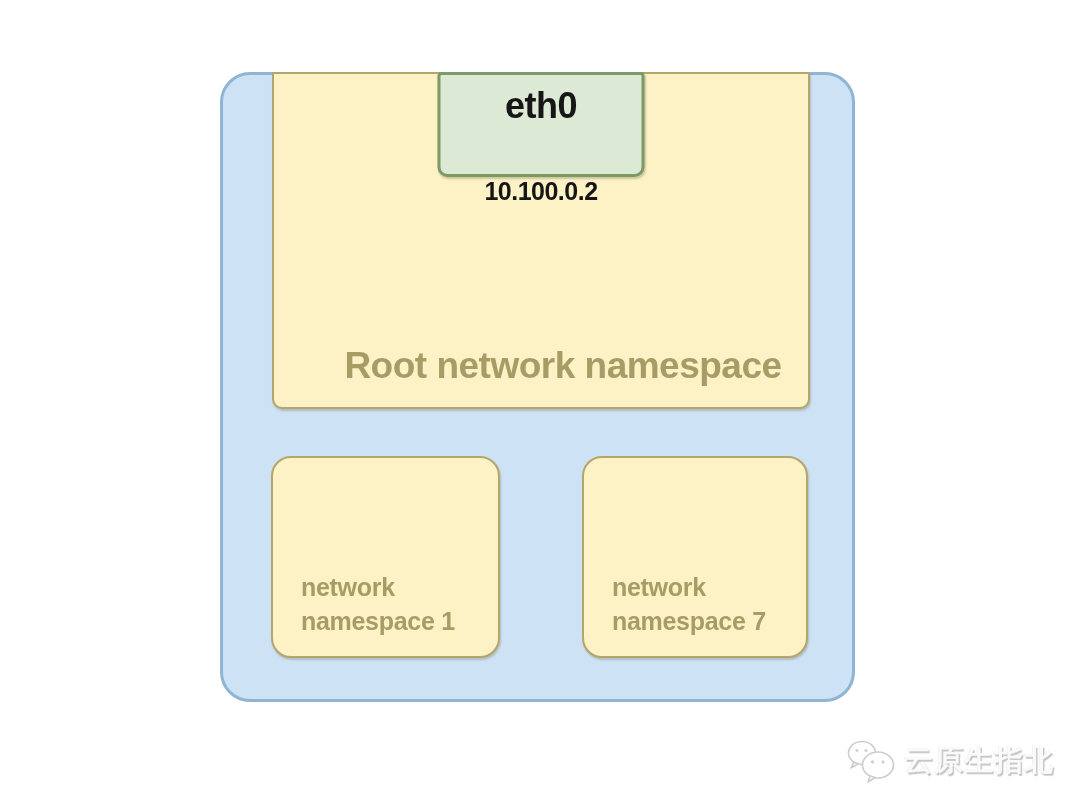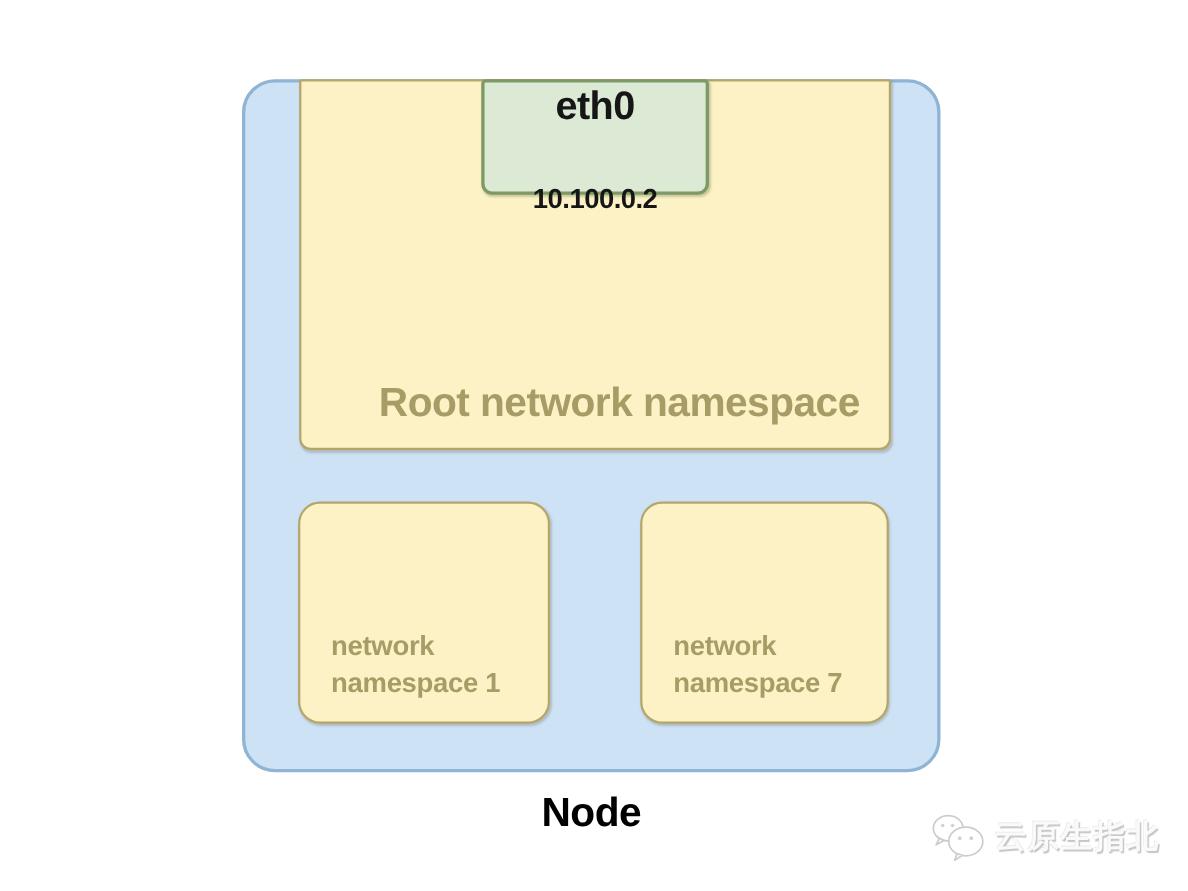--- a/index.html
+++ b/index.html
@@ -56,20 +56,21 @@
     top: -2px;
     transform: translateX(-50%);
     width: 207px;
     height: 105px;
     background: var(--green-fill, #dce9d4);
     border: 3px solid var(--green-border, #7d9965);
     border-radius: 4px 4px 10px 10px;
     box-sizing: border-box;
     box-shadow: 1px 2px 2px rgba(60, 80, 40, 0.25);
     text-align: center;
+    padding-top: 10px;
   }
   .eth0-name {
     font-size: 36px;
     font-weight: bold;
     color: #161616;
     line-height: 42px;
     letter-spacing: -0.5px;
   }
   .eth0-ip {
     font-size: 25px;
@@ -148,21 +149,20 @@
     <div class="ns-box ns1">
       <div class="ns-label">network namespace 1</div>
     </div>
 
     <div class="ns-box ns2">
       <div class="ns-label">network namespace 7</div>
     </div>
 
   </div>
 
-  <div class="node-label">Node</div>
 
   <div class="watermark">
     <svg class="watermark-icon" width="54" height="46" viewBox="0 0 54 46">
       <g fill="#ffffff" stroke="#cdcdcd" stroke-width="1.6">
         <ellipse cx="18" cy="15" rx="13.5" ry="11.5"></ellipse>
         <path d="M10 24 L7 30 L14 26 Z" stroke-linejoin="round"></path>
       </g>
       <g fill="#d2d2d2" stroke="none">
         <circle cx="13" cy="12.5" r="1.6"></circle>
         <circle cx="22" cy="12.5" r="1.6"></circle>

